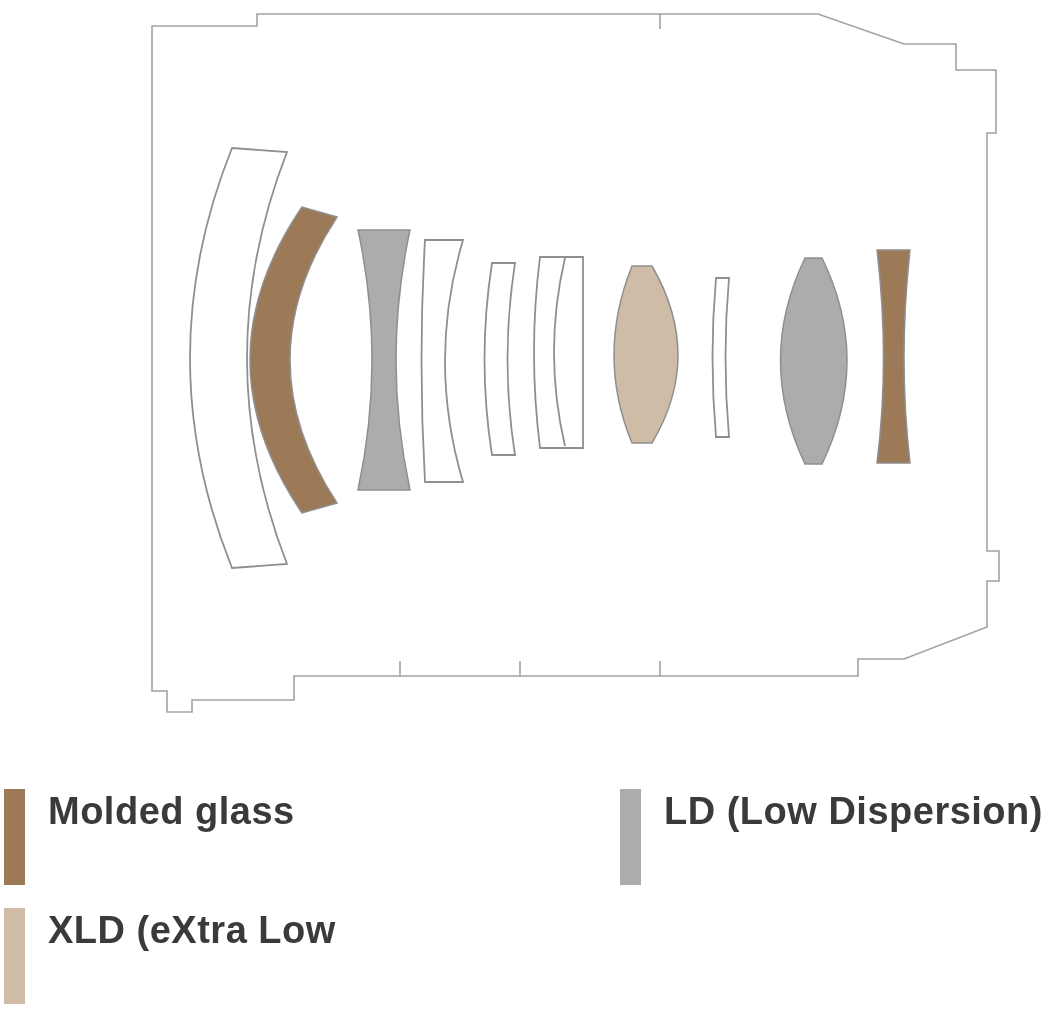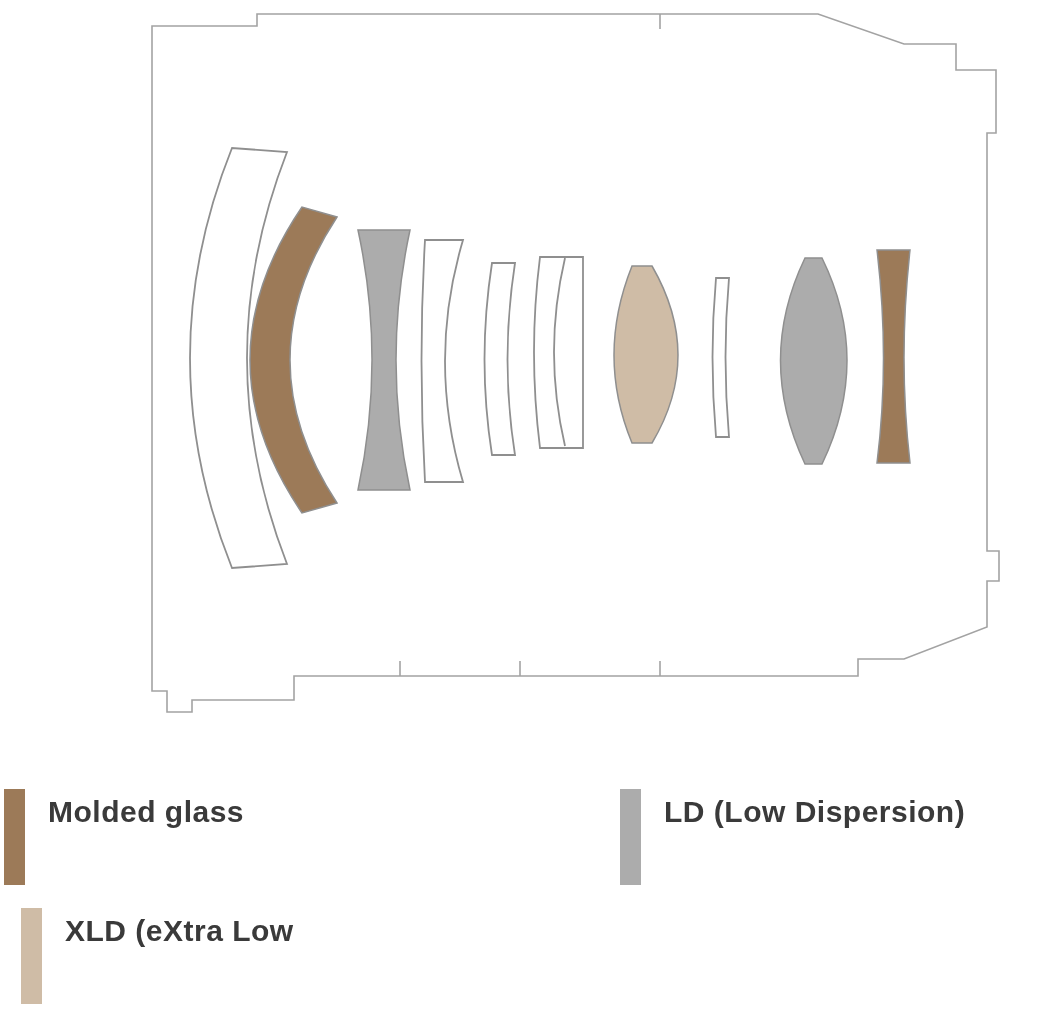--- a/index.html
+++ b/index.html
@@ -26,30 +26,30 @@
     position: absolute;
     display: flex;
     align-items: flex-start;
   }
   .legend-item .swatch {
     flex: 0 0 auto;
     display: block;
   }
   .legend-text {
     margin-left: 23px;
-    font-size: 30px;
+    font-size: 38px;
     font-weight: 700;
     color: #3a3a3a;
     line-height: 45px;
     letter-spacing: 0.5px;
     white-space: nowrap;
   }
   .legend-text span { display: block; }
   .legend-aspherical { left: 4px;   top: 789px; }
-  .legend-xld        { left: 4px;   top: 908px; margin-left: 17px; }
+  .legend-xld        { left: 4px;   top: 908px; }
   .legend-ld         { left: 620px; top: 789px; }
 </style>
 </head>
 <body>
 
 <div class="page">
 
   <div class="diagram">
     <svg viewBox="0 0 1046 740" width="1046" height="740">
 

